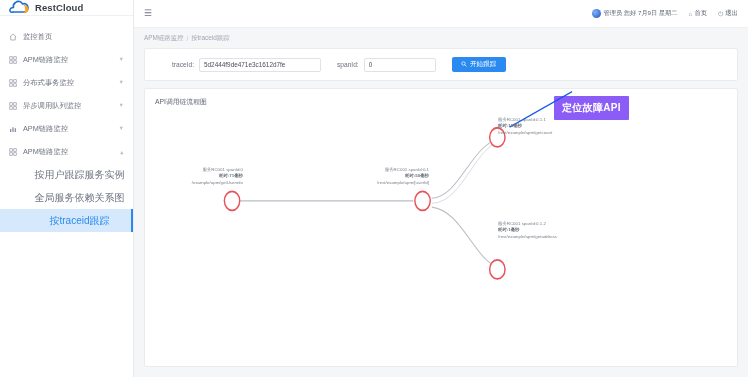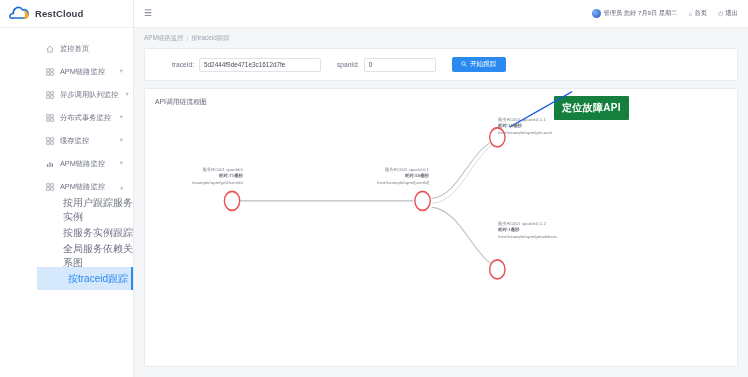--- a/index.html
+++ b/index.html
@@ -13,28 +13,28 @@
 
   
   .sidebar {
     width: 134px; height: 377px;
     background: #ffffff;
     border-right: 1px solid #e8eaee;
     display: flex; flex-direction: column;
     flex: 0 0 134px;
   }
   .logo-row {
-    height: 28px; display: flex; align-items: center;
+    height: 16px; display: flex; align-items: center;
     padding-left: 8px; gap: 5px;
     border-bottom: 1px solid #eef0f3;
   }
   .logo-mark { width: 22px; height: 15px; position: relative; flex: 0 0 22px; }
   .logo-text { font-size: 9.5px; font-weight: bold; color: #3b3f4a; letter-spacing: .1px; }
 
-  .nav { padding-top: 9px; flex: 1; overflow: hidden; padding-left: 37px; }
+  .nav { padding-top: 9px; flex: 1; overflow: hidden; }
   .nav-item {
     height: 23px; display: flex; align-items: center;
     padding-left: 9px; gap: 6px;
     font-size: 7.3px; color: #6d7280; position: relative;
     cursor: pointer;
   }
   .nav-icon {
     width: 8px; height: 8px; flex: 0 0 8px;
     display: flex; align-items: center; justify-content: center;
     color: #8b9099;
@@ -110,21 +110,21 @@
     display: flex; align-items: center; justify-content: center; gap: 3px;
     cursor: pointer; font-family: "Liberation Sans", sans-serif;
     padding: 0 6px;
   }
 
   .graph-card { flex: 1; position: relative; padding: 0; overflow: hidden; }
   .graph-title { position: absolute; left: 10px; top: 8px; font-size: 6.8px; color: #5a6070; }
 
   .annot-box {
     position: absolute; left: 409px; top: 7px;
-    background: #15803d; color: #fff;
+    background: #8b5cf6; color: #fff;
     font-size: 10px; font-weight: bold;
     padding: 5px 8px; border-radius: 1px;
     letter-spacing: .3px; white-space: nowrap;
   }
 
   .graph-svg { position: absolute; left: 0; top: 0; width: 100%; height: 100%; }
 
   .node-label {
     position: absolute; font-size: 4.4px; color: #7a7f8a;
     line-height: 1.45; white-space: nowrap;
@@ -176,81 +176,66 @@
 
       <div class="nav-item">
         <span class="nav-icon">
           <svg width="8" height="8" viewBox="0 0 16 16">
               <rect x="1.5" y="1.5" width="5" height="5" fill="none" stroke="#8b9099" stroke-width="1.3"></rect>
               <rect x="9.5" y="1.5" width="5" height="5" fill="none" stroke="#8b9099" stroke-width="1.3"></rect>
               <rect x="1.5" y="9.5" width="5" height="5" fill="none" stroke="#8b9099" stroke-width="1.3"></rect>
               <rect x="9.5" y="9.5" width="5" height="5" fill="none" stroke="#8b9099" stroke-width="1.3"></rect>
             </svg>
         </span>
-        <span class="nav-label">异步调用队列监控</span>
+        <span class="nav-label">分布式事务监控</span>
         <span class="chev">▼</span>
       </div>
 
       <div class="nav-item">
         <span class="nav-icon">
           <svg width="8" height="8" viewBox="0 0 16 16">
               <rect x="1.5" y="1.5" width="5" height="5" fill="none" stroke="#8b9099" stroke-width="1.3"></rect>
               <rect x="9.5" y="1.5" width="5" height="5" fill="none" stroke="#8b9099" stroke-width="1.3"></rect>
               <rect x="1.5" y="9.5" width="5" height="5" fill="none" stroke="#8b9099" stroke-width="1.3"></rect>
               <rect x="9.5" y="9.5" width="5" height="5" fill="none" stroke="#8b9099" stroke-width="1.3"></rect>
             </svg>
         </span>
-        <span class="nav-label">分布式事务监控</span>
+        <span class="nav-label">异步调用队列监控</span>
         <span class="chev">▼</span>
       </div>
 
+
+
+      <div class="nav-item">
+        <span class="nav-icon">
+          <svg width="8" height="8" viewBox="0 0 16 16">
+              <rect x="2" y="8" width="2.6" height="6" fill="#8b9099"></rect>
+              <rect x="6.7" y="4.5" width="2.6" height="9.5" fill="#8b9099"></rect>
+              <rect x="11.4" y="6.5" width="2.6" height="7.5" fill="#8b9099"></rect>
+            </svg>
+        </span>
+        <span class="nav-label">APM链路监控</span>
+        <span class="chev">▼</span>
+      </div>
 
       <div class="nav-item">
         <span class="nav-icon">
           <svg width="8" height="8" viewBox="0 0 16 16">
               <rect x="1.5" y="1.5" width="5" height="5" fill="none" stroke="#8b9099" stroke-width="1.3"></rect>
               <rect x="9.5" y="1.5" width="5" height="5" fill="none" stroke="#8b9099" stroke-width="1.3"></rect>
               <rect x="1.5" y="9.5" width="5" height="5" fill="none" stroke="#8b9099" stroke-width="1.3"></rect>
               <rect x="9.5" y="9.5" width="5" height="5" fill="none" stroke="#8b9099" stroke-width="1.3"></rect>
             </svg>
         </span>
-        <span class="nav-label">缓存监控</span>
-        <span class="chev">▼</span>
-      </div>
-
-      <div class="nav-item">
-        <span class="nav-icon">
-          <svg width="8" height="8" viewBox="0 0 16 16">
-              <rect x="2" y="8" width="2.6" height="6" fill="#8b9099"></rect>
-              <rect x="6.7" y="4.5" width="2.6" height="9.5" fill="#8b9099"></rect>
-              <rect x="11.4" y="6.5" width="2.6" height="7.5" fill="#8b9099"></rect>
-            </svg>
-        </span>
-        <span class="nav-label">APM链路监控</span>
-        <span class="chev">▼</span>
-      </div>
-
-      <div class="nav-item">
-        <span class="nav-icon">
-          <svg width="8" height="8" viewBox="0 0 16 16">
-              <rect x="1.5" y="1.5" width="5" height="5" fill="none" stroke="#8b9099" stroke-width="1.3"></rect>
-              <rect x="9.5" y="1.5" width="5" height="5" fill="none" stroke="#8b9099" stroke-width="1.3"></rect>
-              <rect x="1.5" y="9.5" width="5" height="5" fill="none" stroke="#8b9099" stroke-width="1.3"></rect>
-              <rect x="9.5" y="9.5" width="5" height="5" fill="none" stroke="#8b9099" stroke-width="1.3"></rect>
-            </svg>
-        </span>
         <span class="nav-label">APM链路监控</span>
         <span class="chev up">▼</span>
       </div>
 
       <div class="sub-item">
         <span>按用户跟踪服务实例</span>
-      </div>
-      <div class="sub-item">
-        <span>按服务实例跟踪</span>
       </div>
       <div class="sub-item">
         <span>全局服务依赖关系图</span>
       </div>
       <div class="sub-item active">
         <span>按traceid跟踪</span>
       </div>
 
     </div>
   </div>

